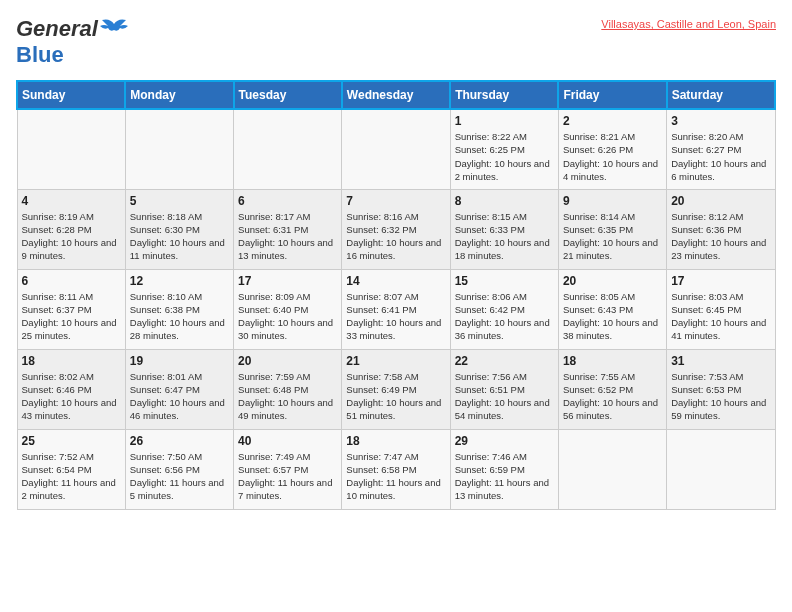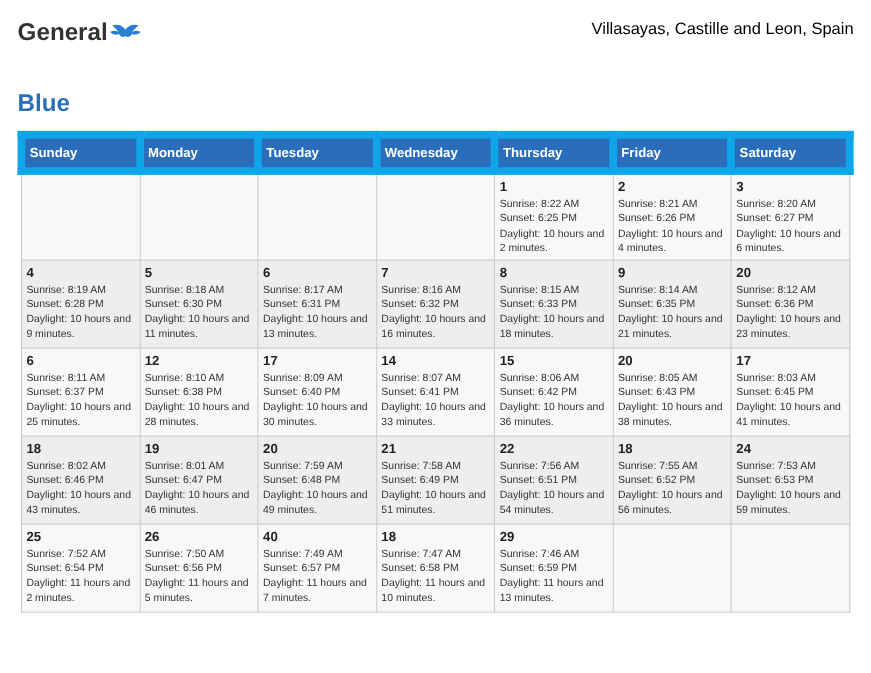--- a/index.html
+++ b/index.html
@@ -24,37 +24,38 @@
     .title-block {
       text-align: right;
     }
     .month-title {
       font-size: 36px;
       font-weight: bold;
       color: #333;
       line-height: 1.1;
     }
     .location {
-      font-size: 15px;
-      color: #000000;
+      font-size: 11px;
+      color: #ef4444;
       margin-top: 2px;
+      text-decoration: underline;
     }
     .calendar {
       width: 100%;
       border-collapse: collapse;
       font-size: 10.5px;
     }
     .calendar thead tr th {
       background-color: #2a6ebb;
       color: #fff;
       padding: 6px 4px;
       text-align: left;
       font-size: 12px;
       font-weight: bold;
-      border: 7px solid #0ea5e9;
+      border: 2px solid #0ea5e9;
     }
     .calendar tbody tr td {
       border: 1px solid #ccc;
       vertical-align: top;
       padding: 4px;
       width: calc(100% / 7);
       min-height: 80px;
       height: 80px;
       background: #fff;
     }
@@ -77,28 +78,28 @@
     }
     .empty-cell {
       background: #f8f8f8;
     }
   </style>
 </head>
 <body>
 
 <div class="header">
   <div class="logo">
-    <div style="display:flex; align-items:center; gap:2px;">
+    <div style="display:flex; gap:2px;font-style:italic;">
       <span style="font-size:22px; font-weight:bold; color:#333;">General</span>
       <svg width="28" height="20" viewBox="0 0 28 20">
         <path d="M14 8 Q18 2 26 4 Q22 8 20 10 Q24 8 28 10 Q24 14 20 12 Q18 16 14 14 Q10 16 8 12 Q4 14 0 10 Q4 8 8 10 Q6 8 2 4 Q10 2 14 8Z" fill="#2a7fd4"></path>
       </svg>
     </div>
     <div style="display:flex; align-items:center;">
-      <span style="font-size:22px; font-weight:bold; color:#2a6ebb; margin-left:0px;margin-top:39px;">Blue</span>
+      <span style="font-size:22px; font-weight:bold; color:#2a6ebb; margin-left:0px;">Blue</span>
     </div>
   </div>
   <div class="title-block">
     <div class="location">Villasayas, Castille and Leon, Spain</div>
   </div>
 </div>
 
 <table class="calendar">
   <thead>
     <tr>
@@ -209,21 +210,21 @@
         </td>
         <td>
           <div class="day-number">22</div>
           <div class="day-info">Sunrise: 7:56 AM<br>Sunset: 6:51 PM<br>Daylight: 10 hours and 54 minutes.</div>
         </td>
         <td>
           <div class="day-number">18</div>
           <div class="day-info">Sunrise: 7:55 AM<br>Sunset: 6:52 PM<br>Daylight: 10 hours and 56 minutes.</div>
         </td>
         <td>
-          <div class="day-number">24</div>
+          <div class="day-number">31</div>
           <div class="day-info">Sunrise: 7:53 AM<br>Sunset: 6:53 PM<br>Daylight: 10 hours and 59 minutes.</div>
         </td>
       </tr>
       <tr>
         <td>
           <div class="day-number">25</div>
           <div class="day-info">Sunrise: 7:52 AM<br>Sunset: 6:54 PM<br>Daylight: 11 hours and 2 minutes.</div>
         </td>
         <td>
           <div class="day-number">26</div>

